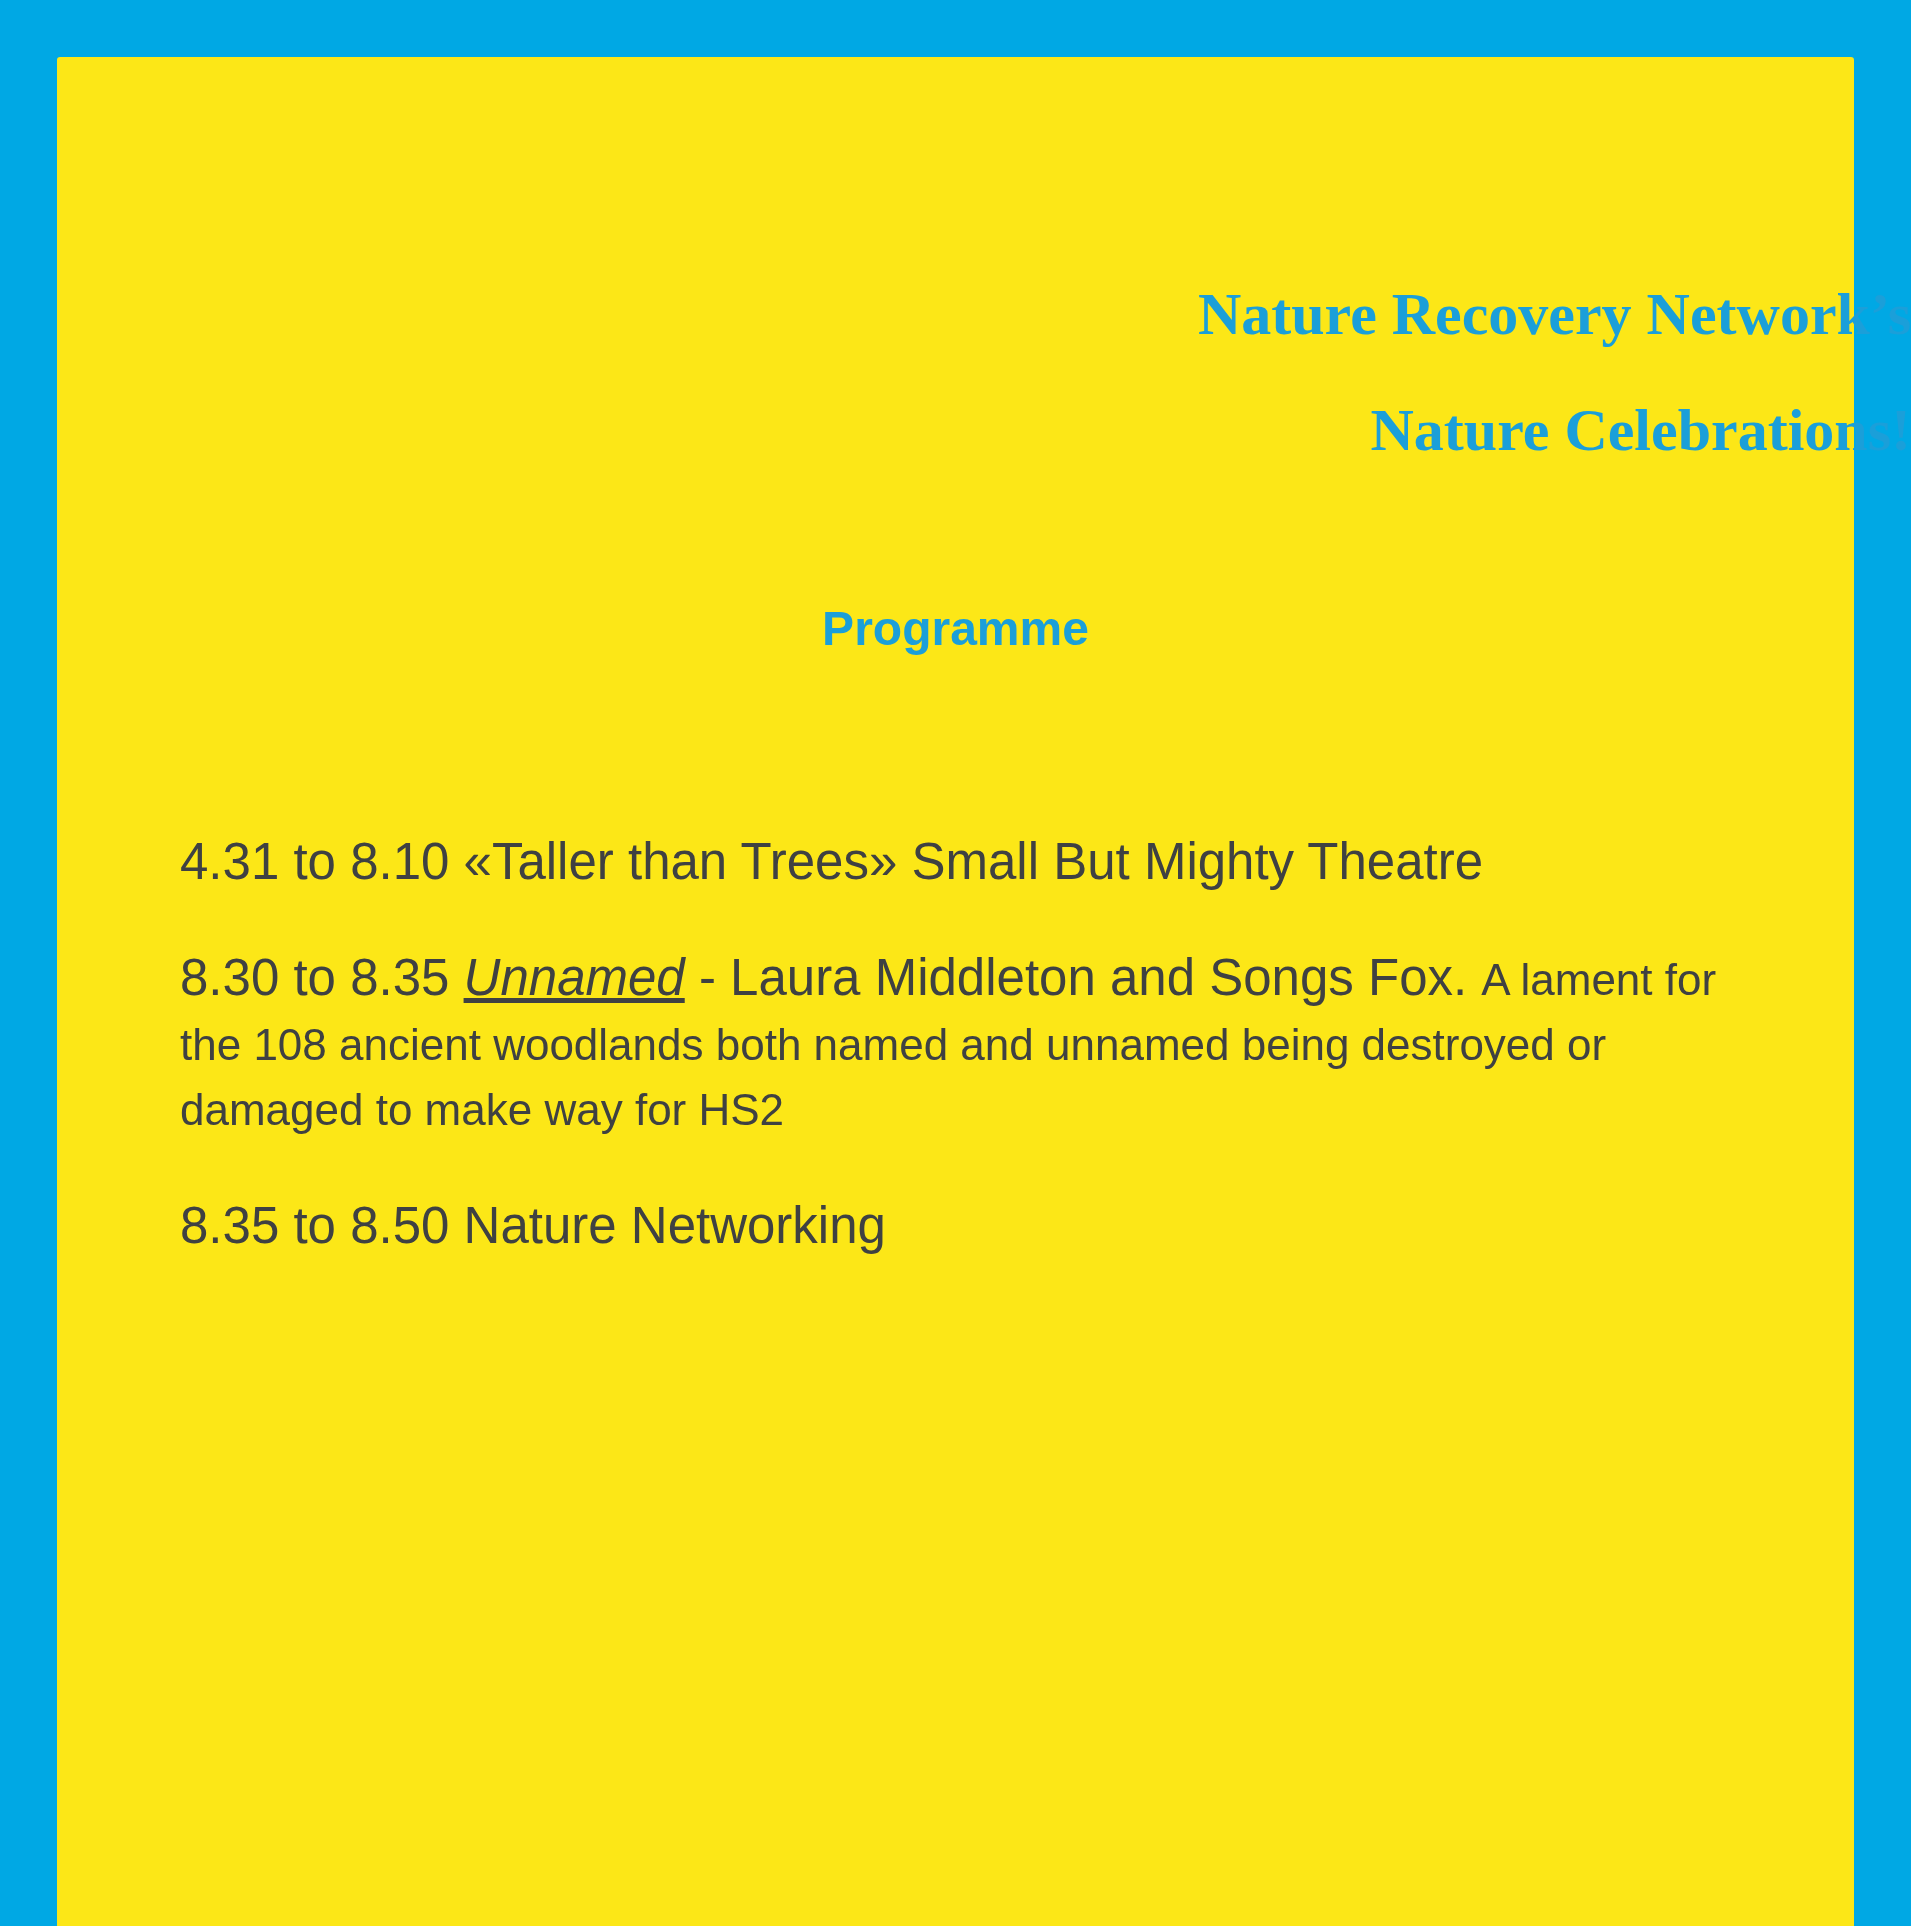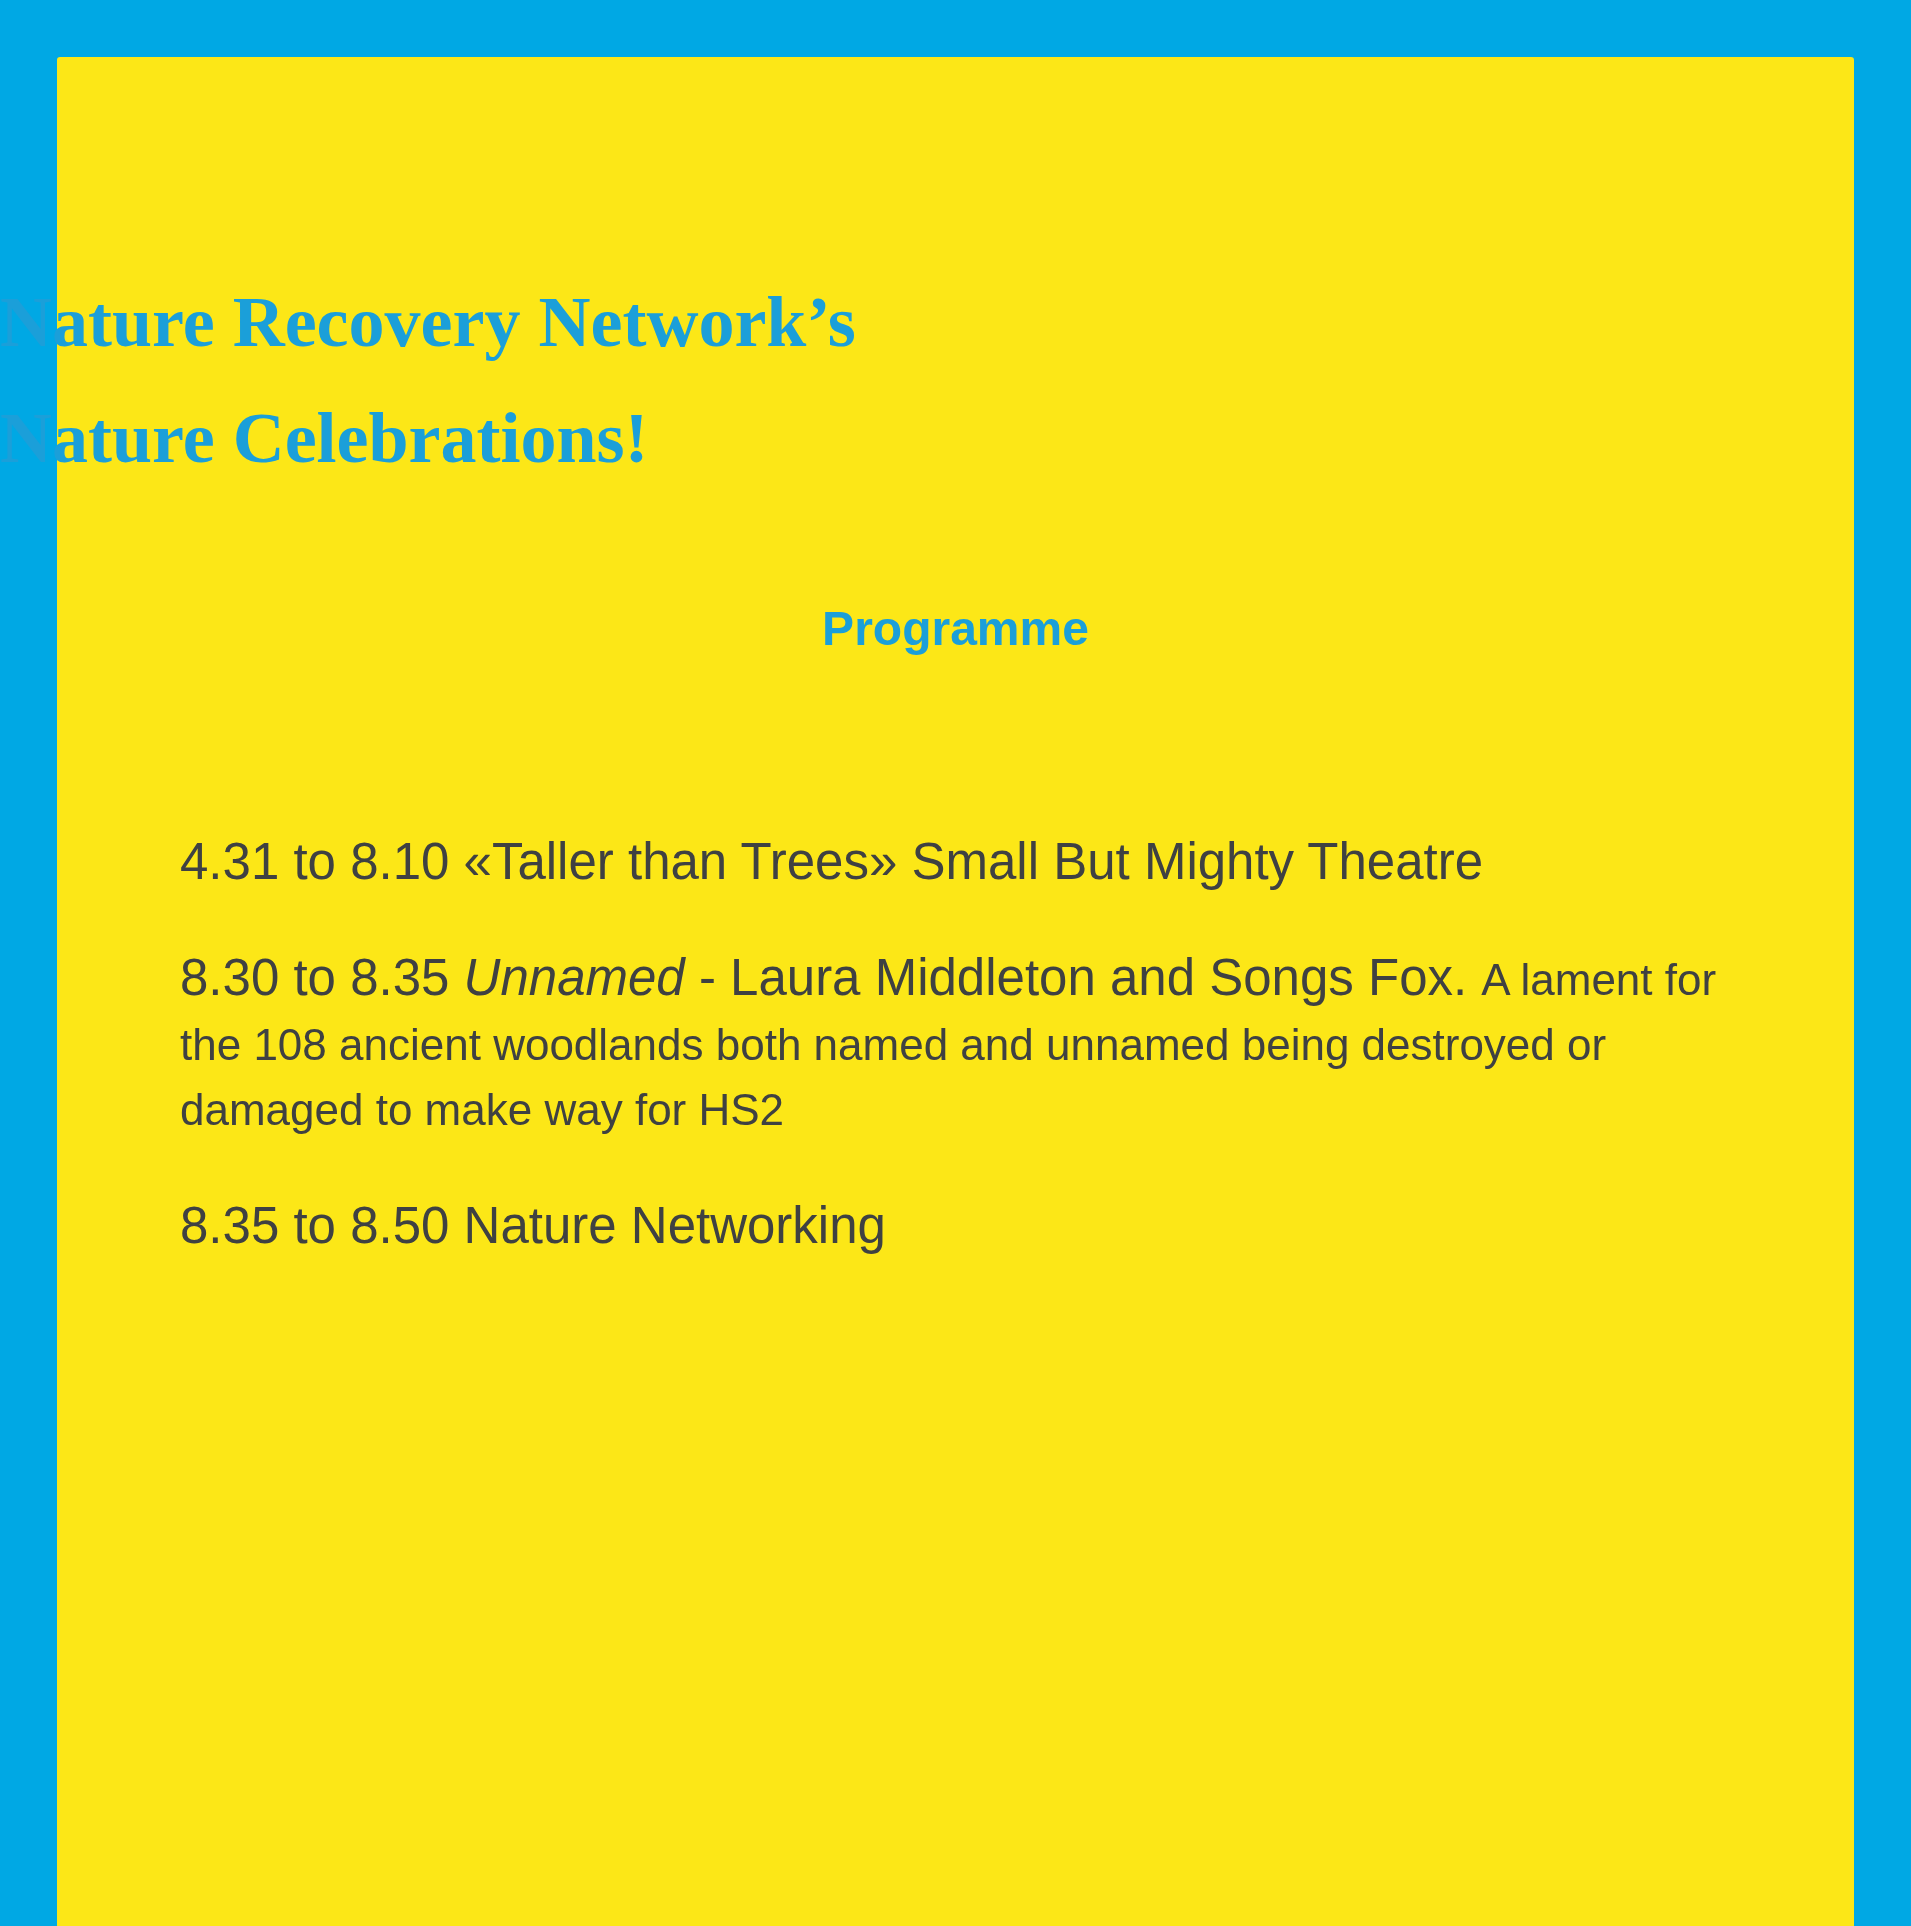--- a/index.html
+++ b/index.html
@@ -9,38 +9,38 @@
     background:#00a8e4;
     overflow:hidden;
     font-family:"Liberation Sans", sans-serif;
   }
   .panel{
     position:absolute;left:57px;top:57px;width:1797px;height:2588px;
     background:#fce717;border-radius:3.1px;
   }
   .title{
     position:absolute;left:0;top:216px;width:1911px;
-    text-align:left;
+    text-align:right;
     font-family:"Liberation Serif", serif;
     font-weight:bold;
-    font-size:72px;line-height:116px;
+    font-size:60px;line-height:116px;
     color:#1b9fd9;
   }
   .programme-heading{
     position:absolute;left:0;top:595px;width:1911px;
     text-align:center;
     font-weight:bold;font-size:48px;line-height:67px;
     color:#1b9fd9;
   }
   .programme-list{
     position:absolute;left:180px;top:830px;width:1587px;
     color:#3f4142;font-size:51px;line-height:63px;
   }
   .programme-list p{margin:0 0 53px 0;}
-  .programme-list .work-title{font-style:italic;}
+  .programme-list .work-title{font-style:italic;text-decoration:underline;}
   .programme-list .small{font-size:44px;}
 </style>
 </head>
 <body>
 
 <div class="panel"></div>
 
 <h1 class="title"><span>Nature Recovery Network’s</span><br><span>Nature Celebrations!</span></h1>
 
 <div class="programme-heading">Programme</div>

